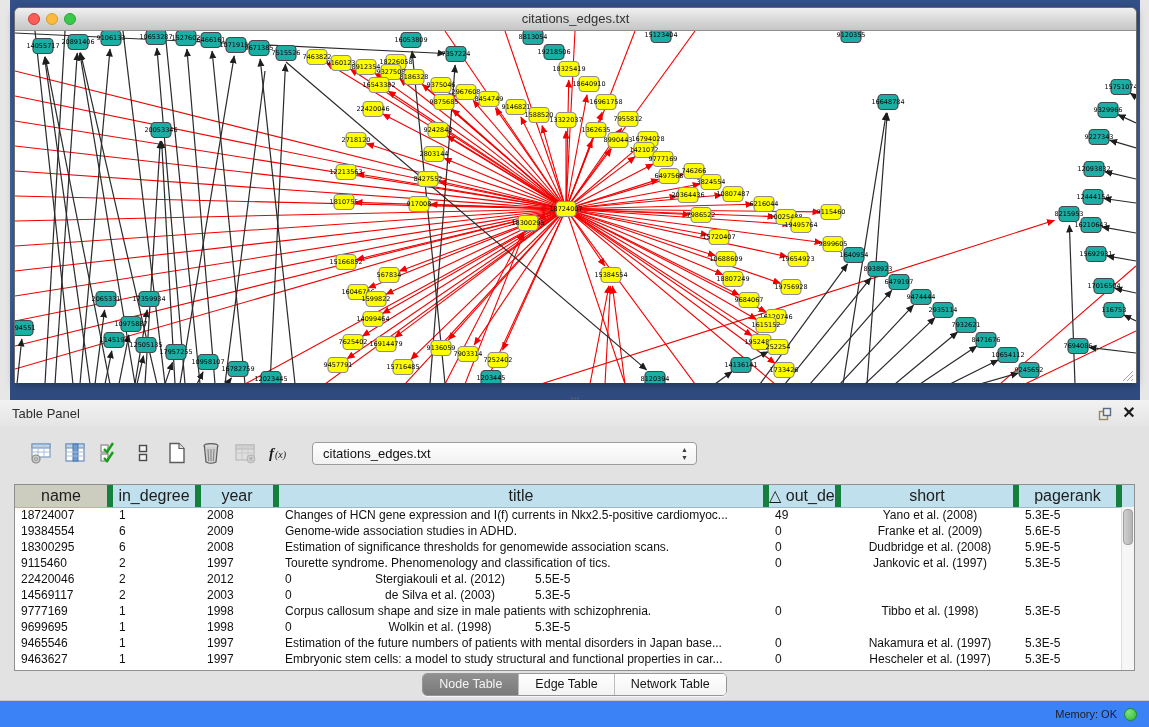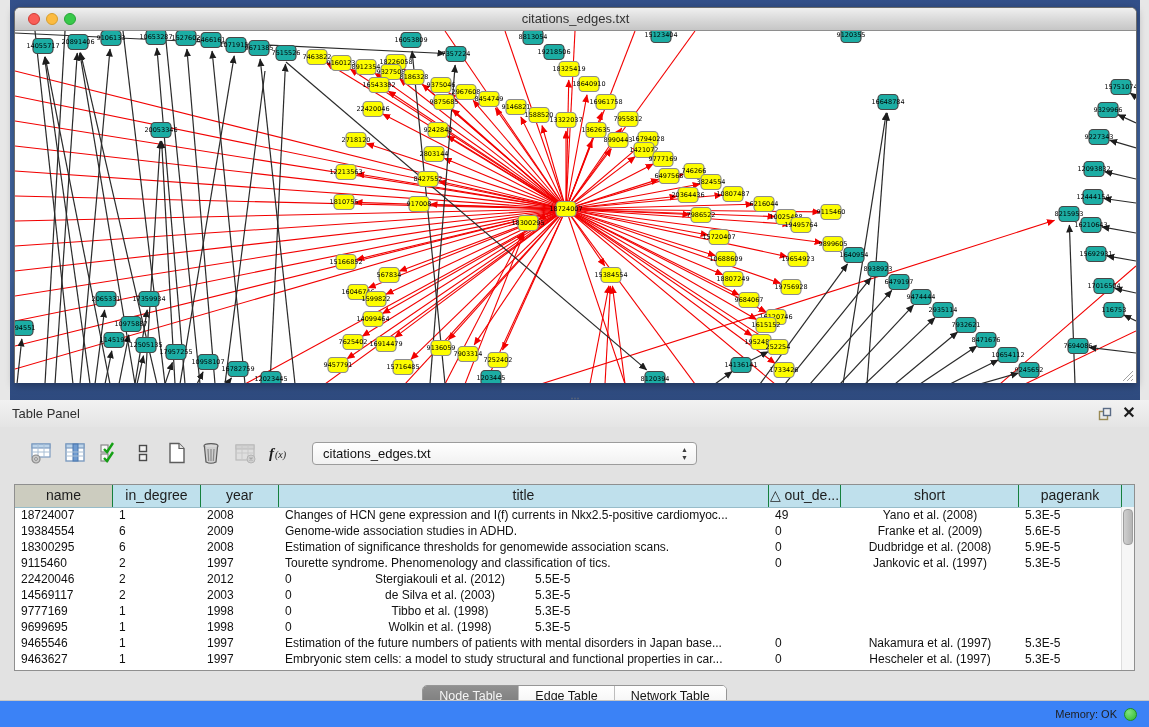--- a/index.html
+++ b/index.html
@@ -43,34 +43,34 @@
   .combo{position:relative;margin-left:14px;width:385px;height:23px;box-sizing:border-box;
     background:linear-gradient(180deg,#ffffff,#f1f1f1);border:1px solid #9c9c9c;border-radius:4px;
     font-size:13px;color:#111;line-height:21px;padding-left:10px;cursor:pointer;}
   .combo .stepper{position:absolute;right:7px;top:3px;width:9px;height:16px;font-size:7px;line-height:8px;
     color:#3c3c3c;text-align:center;}
 
   
   .tbl{position:absolute;left:14px;top:57px;width:1121px;height:187px;box-sizing:border-box;
     background:#fff;border:1px solid #8f8f8f;overflow:hidden;}
   .tbl-head{display:flex;height:22px;background:#bfe0ec;border-bottom:1px solid #97bcc9;}
-  .th{box-sizing:border-box;border-right:1px solid #15803d;font-size:14px;color:#1d1d1d;
+  .th{box-sizing:border-box;border-right:6px solid #15803d;font-size:16px;color:#1d1d1d;
     text-align:center;line-height:21px;white-space:nowrap;overflow:hidden;cursor:pointer;background:#bfe0ec;}
   .th.sel{background:#ccccbf;}
   .tbl-rows{position:absolute;left:0;top:22px;right:12px;bottom:0;}
   .tr{display:flex;height:16px;cursor:default;}
   .td{box-sizing:border-box;font-size:12px;color:#101010;line-height:16px;white-space:nowrap;
     overflow:hidden;padding-left:6px;}
   .td.center{text-align:center;padding-left:0;}
   .vscroll{position:absolute;right:0;top:22px;bottom:0;width:12px;background:#f6f6f6;border-left:1px solid #ddd;}
   .vthumb{position:absolute;left:1px;top:2px;width:8px;height:34px;border-radius:4px;
     background:linear-gradient(90deg,#cfcfcf,#b4b4b4);border:1px solid #9e9e9e;cursor:pointer;}
 
   
-  .tabs-row{position:absolute;left:0;top:258px;width:1149px;display:flex;justify-content:center;}
+  .tabs-row{position:absolute;left:0;top:246px;width:1149px;display:flex;justify-content:center;}
   .seg{display:flex;border:1px solid #969696;border-radius:5px;overflow:hidden;background:#fdfdfd;
     box-shadow:0 1px 0 rgba(255,255,255,.7);}
   .seg .tab{height:21px;line-height:21px;padding:0 16px;font-size:12.5px;color:#151515;cursor:pointer;
     border-left:1px solid #bdbdbd;background:linear-gradient(180deg,#ffffff,#f3f3f3);}
   .seg .tab:first-child{border-left:none;}
   .seg .tab.sel{background:linear-gradient(180deg,#909090,#7a7a7a);color:#f5f5f5;}
 
   
   .statusbar{position:absolute;left:0;top:700px;width:1149px;height:27px;background:#3b82f6;
     border-top:1px solid #c6c6c6;}
@@ -885,20 +885,21 @@
             <div class="td" style="width: 88px;">2</div>
             <div class="td" style="width: 78px;">2003</div>
             <div class="td" style="width: 72px;">0</div>
             <div class="td center" style="width: 178px;">de Silva et al. (2003)</div>
             <div class="td" style="width: 103px;">5.3E-5</div>
           </div>
           <div class="tr">
             <div class="td" style="width: 98px;">9777169</div>
             <div class="td" style="width: 88px;">1</div>
             <div class="td" style="width: 78px;">1998</div>
+            <div class="td" style="width: 490px;">Corpus callosum shape and size in male patients with schizophrenia.</div>
             <div class="td" style="width: 72px;">0</div>
             <div class="td center" style="width: 178px;">Tibbo et al. (1998)</div>
             <div class="td" style="width: 103px;">5.3E-5</div>
           </div>
           <div class="tr">
             <div class="td" style="width: 98px;">9699695</div>
             <div class="td" style="width: 88px;">1</div>
             <div class="td" style="width: 78px;">1998</div>
             <div class="td" style="width: 72px;">0</div>
             <div class="td center" style="width: 178px;">Wolkin et al. (1998)</div>

